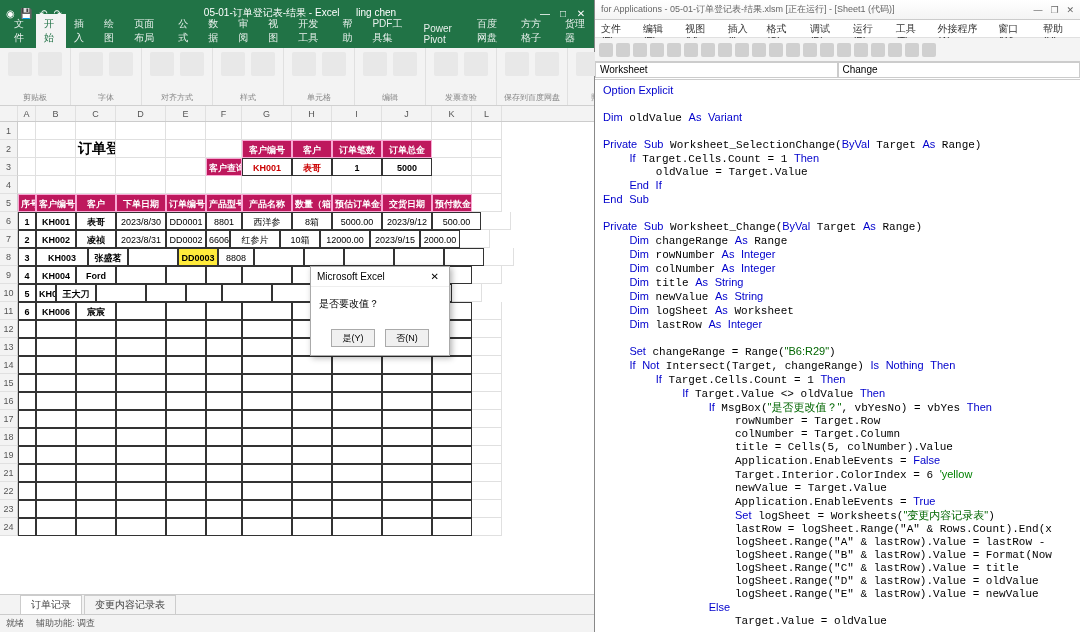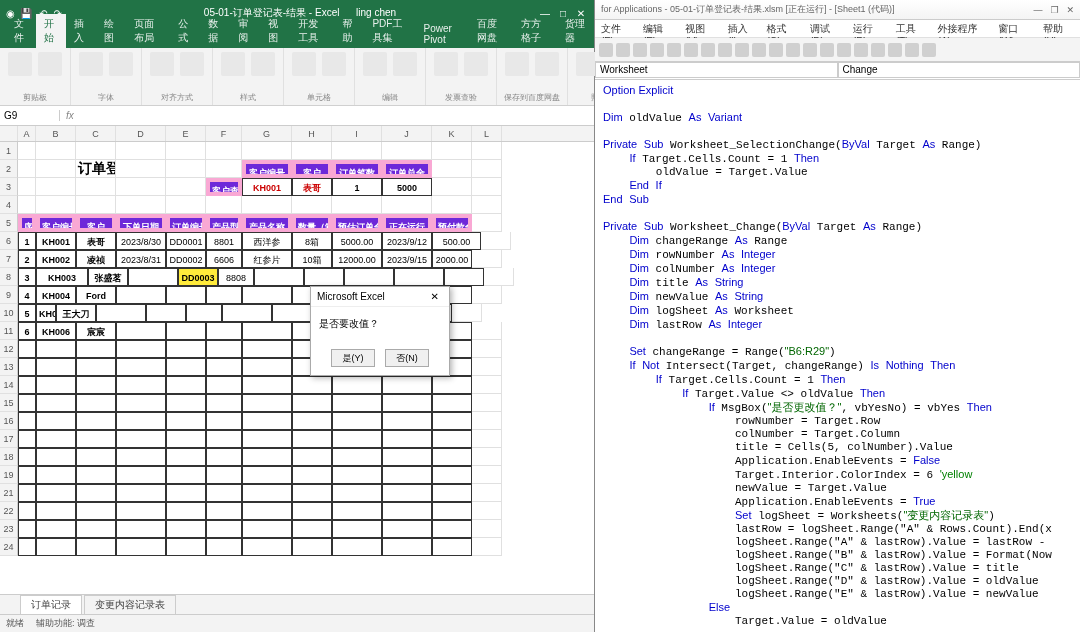--- a/index.html
+++ b/index.html
@@ -36,21 +36,21 @@
 
 .xl-grid { flex: 1; overflow: hidden; display: flex; flex-direction: column; position: relative; }
 .colhdr { height: 16px; display: flex; background: #f3f3f3; border-bottom: 1px solid #ccc; font-size: 9px; color: #555; }
 .colhdr .ch { border-right: 1px solid #e0e0e0; text-align: center; line-height: 16px; }
 .rows { flex: 1; overflow: auto; position: relative; }
 .row-r { display: flex; height: 18px; }
 .rowhdr { width: 18px; background: #f3f3f3; border-right: 1px solid #ccc; border-bottom: 1px solid #e0e0e0; font-size: 9px; color: #555; text-align: center; line-height: 18px; }
 .cell { border-right: 1px solid #e0e0e0; border-bottom: 1px solid #e0e0e0; font-size: 9px; line-height: 18px; padding: 0 2px; overflow: hidden; white-space: nowrap; text-overflow: clip; }
 
 
-.tbl-dark { background: #6d28d9; color: #fff; border: 4px solid #f9a8d4; text-align: center; font-weight: bold; }
+.tbl-dark { background: #be185d; color: #fff; border: 1px solid #f9a8d4; text-align: center; font-weight: bold; }
 .tbl-border { border: 1px solid #333; text-align: center; }
 .tbl-bold { font-weight: bold; }
 .tbl-red { color: #c00; }
 .tbl-yellow { background: #ffeb3b; font-weight: bold; }
 .title-big { font-size: 14px; font-weight: bold; font-family: SimSun, serif; text-align: center; }
 
 
 .msgbox { position: absolute; left: 310px; top: 160px; width: 140px; background: #fff; border: 1px solid #aaa; box-shadow: 2px 2px 6px rgba(0,0,0,0.3); font-size: 10px; z-index: 10; }
 .msgbox .mtitle { padding: 4px 6px; font-size: 10px; background: #fff; border-bottom: 1px solid #eee; }
 .msgbox .mbody { padding: 10px 8px; }
@@ -184,25 +184,20 @@
       </div>
       <div class="rgrp">
         <div class="row">
           <span class="ico"></span>
           <span class="ico"></span>
         </div>
         <div class="lbl">照相机</div>
       </div>
     </div>
 
-  <div class="xl-fbar">
-    <div class="namebox">G9</div>
-    <div class="fxlabel">fx</div>
-    <div class="fxinput"></div>
-  </div>
 
   <div class="xl-grid">
     <div class="colhdr" id="colhdr">
         <div class="ch" style="width:18px"></div>
         <div class="ch" style="width:18px">A</div>
         <div class="ch" style="width:40px">B</div>
         <div class="ch" style="width:40px">C</div>
         <div class="ch" style="width:50px">D</div>
         <div class="ch" style="width:40px">E</div>
         <div class="ch" style="width:36px">F</div>
@@ -278,21 +273,21 @@
           <div class="rowhdr">5</div>
           <div class="cell tbl-dark" style="width:18px">序号</div>
           <div class="cell tbl-dark" style="width:40px">客户编号</div>
           <div class="cell tbl-dark" style="width:40px">客户</div>
           <div class="cell tbl-dark" style="width:50px">下单日期</div>
           <div class="cell tbl-dark" style="width:40px">订单编号</div>
           <div class="cell tbl-dark" style="width:36px">产品型号</div>
           <div class="cell tbl-dark" style="width:50px">产品名称</div>
           <div class="cell tbl-dark" style="width:40px">数量（箱）</div>
           <div class="cell tbl-dark" style="width:50px">预估订单金额</div>
-          <div class="cell tbl-dark" style="width:50px">正在运行</div>
+          <div class="cell tbl-dark" style="width:50px">交货日期</div>
           <div class="cell tbl-dark" style="width:40px">预付款金</div>
           <div class="cell " style="width:30px"></div>
         </div>
         <div class="row-r">
           <div class="rowhdr">6</div>
           <div class="cell tbl-border tbl-bold" style="width:18px">1</div>
           <div class="cell tbl-border tbl-bold" style="width:40px">KH001</div>
           <div class="cell tbl-border tbl-bold" style="width:40px">表哥</div>
           <div class="cell tbl-border" style="width:50px">2023/8/30</div>
           <div class="cell tbl-border" style="width:40px">DD0001</div>
@@ -304,21 +299,21 @@
           <div class="cell tbl-border" style="width:49px">500.00</div>
           <div class="cell " style="width:30px"></div>
         </div>
         <div class="row-r">
           <div class="rowhdr">7</div>
           <div class="cell tbl-border tbl-bold" style="width:18px">2</div>
           <div class="cell tbl-border tbl-bold" style="width:40px">KH002</div>
           <div class="cell tbl-border tbl-bold" style="width:40px">凌祯</div>
           <div class="cell tbl-border" style="width:50px">2023/8/31</div>
           <div class="cell tbl-border" style="width:40px">DD0002</div>
-          <div class="cell tbl-border" style="width:36px">6606</div>
+          <div class="cell tbl-border" style="width:24px">6606</div>
           <div class="cell tbl-border" style="width:50px">红参片</div>
           <div class="cell tbl-border" style="width:40px">10箱</div>
           <div class="cell tbl-border" style="width:50px">12000.00</div>
           <div class="cell tbl-border" style="width:50px">2023/9/15</div>
           <div class="cell tbl-border" style="width:40px">2000.00</div>
           <div class="cell " style="width:30px"></div>
         </div>
         <div class="row-r">
           <div class="rowhdr">8</div>
           <div class="cell tbl-border tbl-bold" style="width:18px">3</div>

